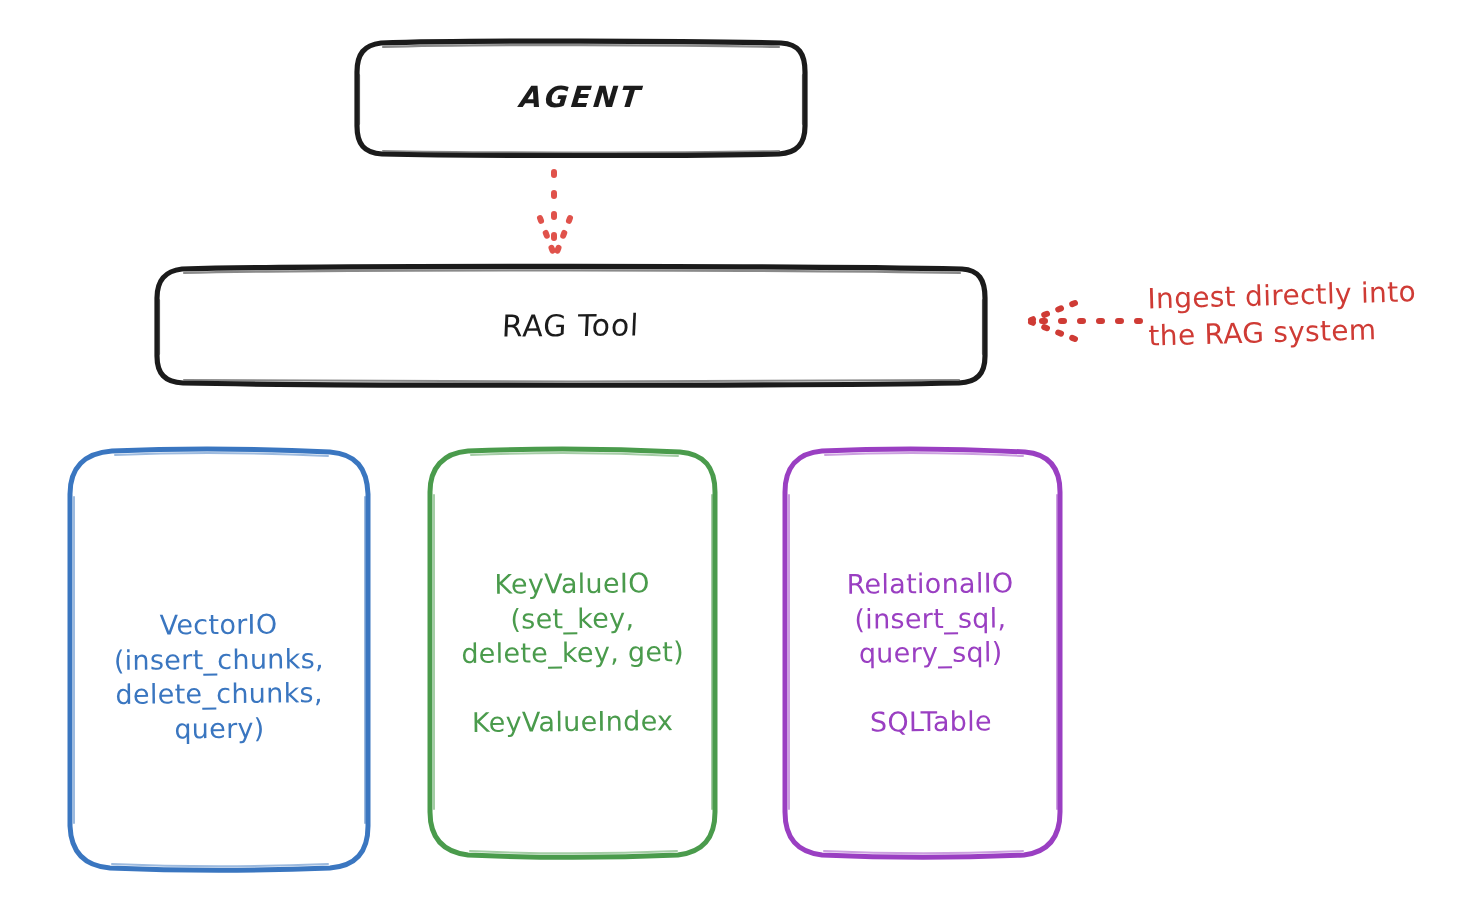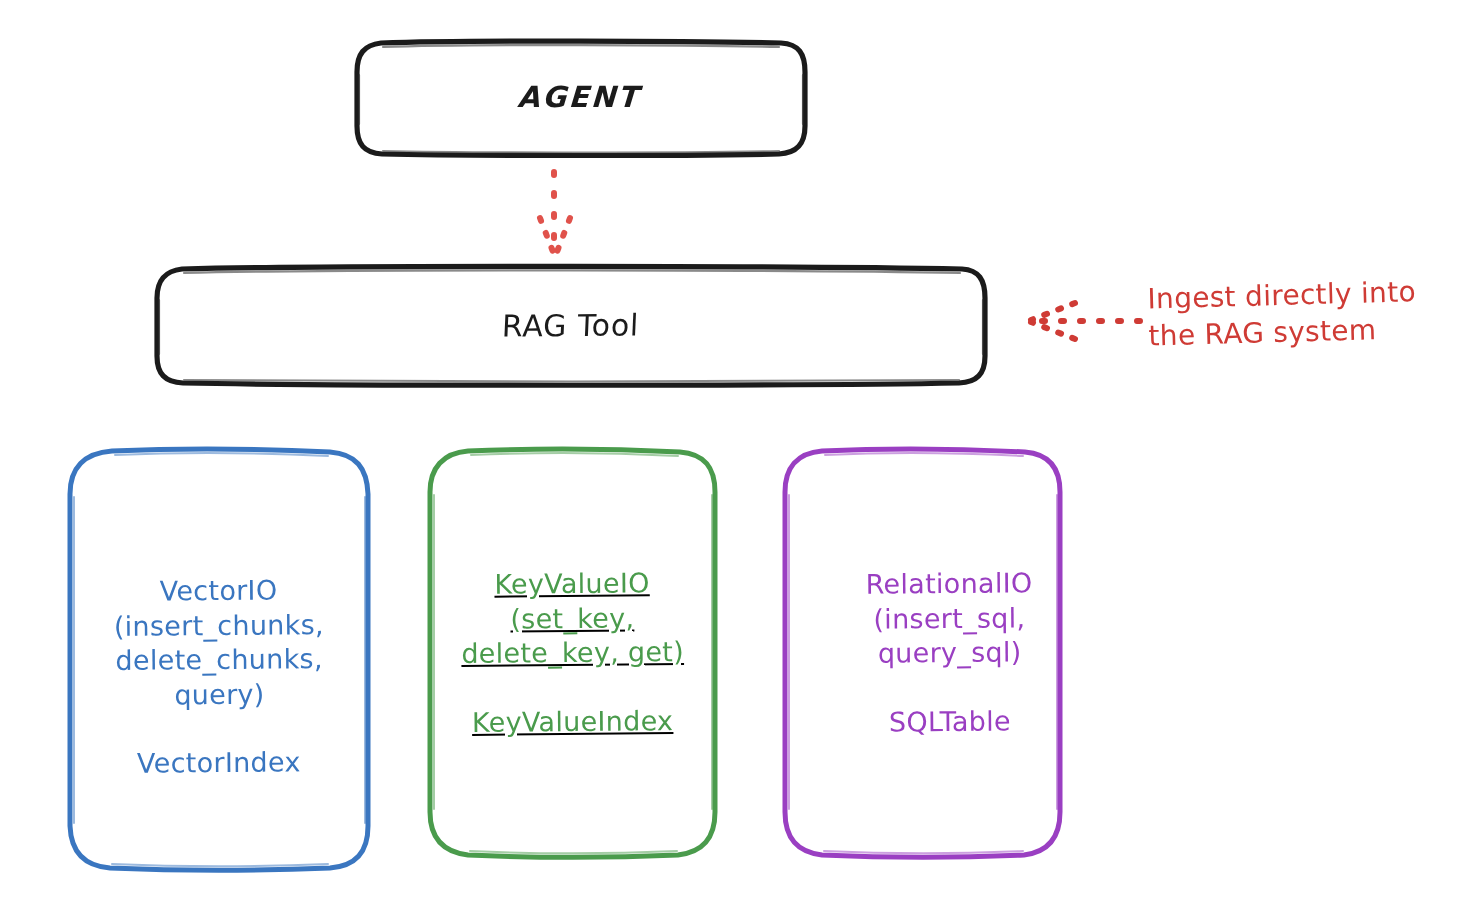--- a/index.html
+++ b/index.html
@@ -71,22 +71,22 @@
     font-family: "DejaVu Sans", sans-serif;
     font-weight: 400;
     font-size: 30px;
     color: #1b1b1b;
     letter-spacing: 0.8px;
     transform: skewX(-3deg) rotate(-0.5deg);
   }
 
   
   #vector-box  { left: 70px;  top: 467px; width: 298px; height: 420px; }
-  #keyvalue-box{ left: 430px; top: 450px; width: 285px; height: 406px; text-decoration: underline; }
-  #relational-box { left: 812px; top: 450px; width: 275px; height: 406px; }
+  #keyvalue-box{ left: 430px; top: 450px; width: 285px; height: 406px; }
+  #relational-box { left: 793px; top: 450px; width: 275px; height: 406px; }
 
   .store-title,
   .store-index {
     position: relative;
     z-index: 3;
     white-space: pre-line;
     font-family: "DejaVu Sans", sans-serif;
     font-weight: 400;
     letter-spacing: 0.3px;
     transform: rotate(-0.5deg);
@@ -183,21 +183,20 @@
 
 <div class="node" id="rag-box">
   <div class="node-label" id="rag-label">RAG Tool</div>
 </div>
 
 <div class="node" id="vector-box">
   <div class="store-title">VectorIO
 (insert_chunks,
 delete_chunks,
 query)</div>
-  <div class="store-index">VectorIndex</div>
 </div>
 
 <div class="node" id="keyvalue-box">
   <div class="store-title">KeyValueIO
 (set_key,
 delete_key, get)</div>
   <div class="store-index">KeyValueIndex</div>
 </div>
 
 <div class="node" id="relational-box">

